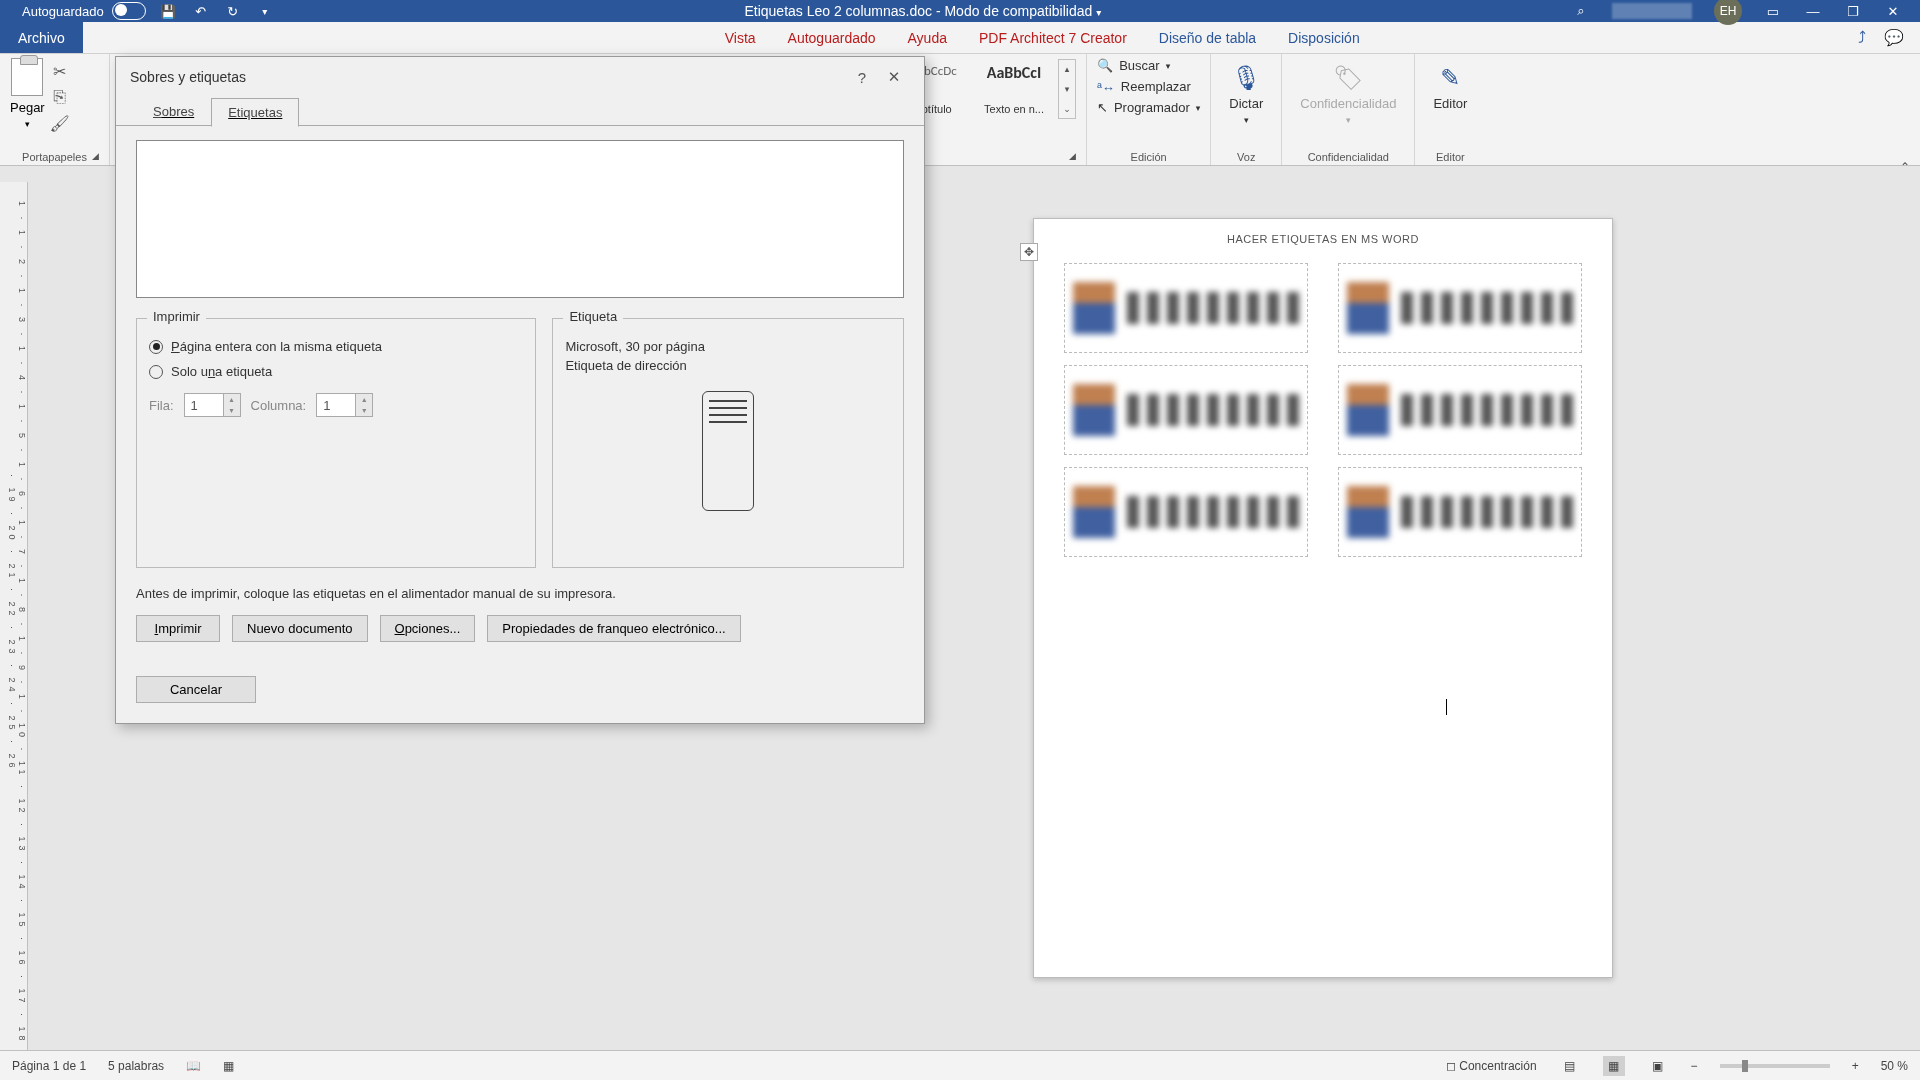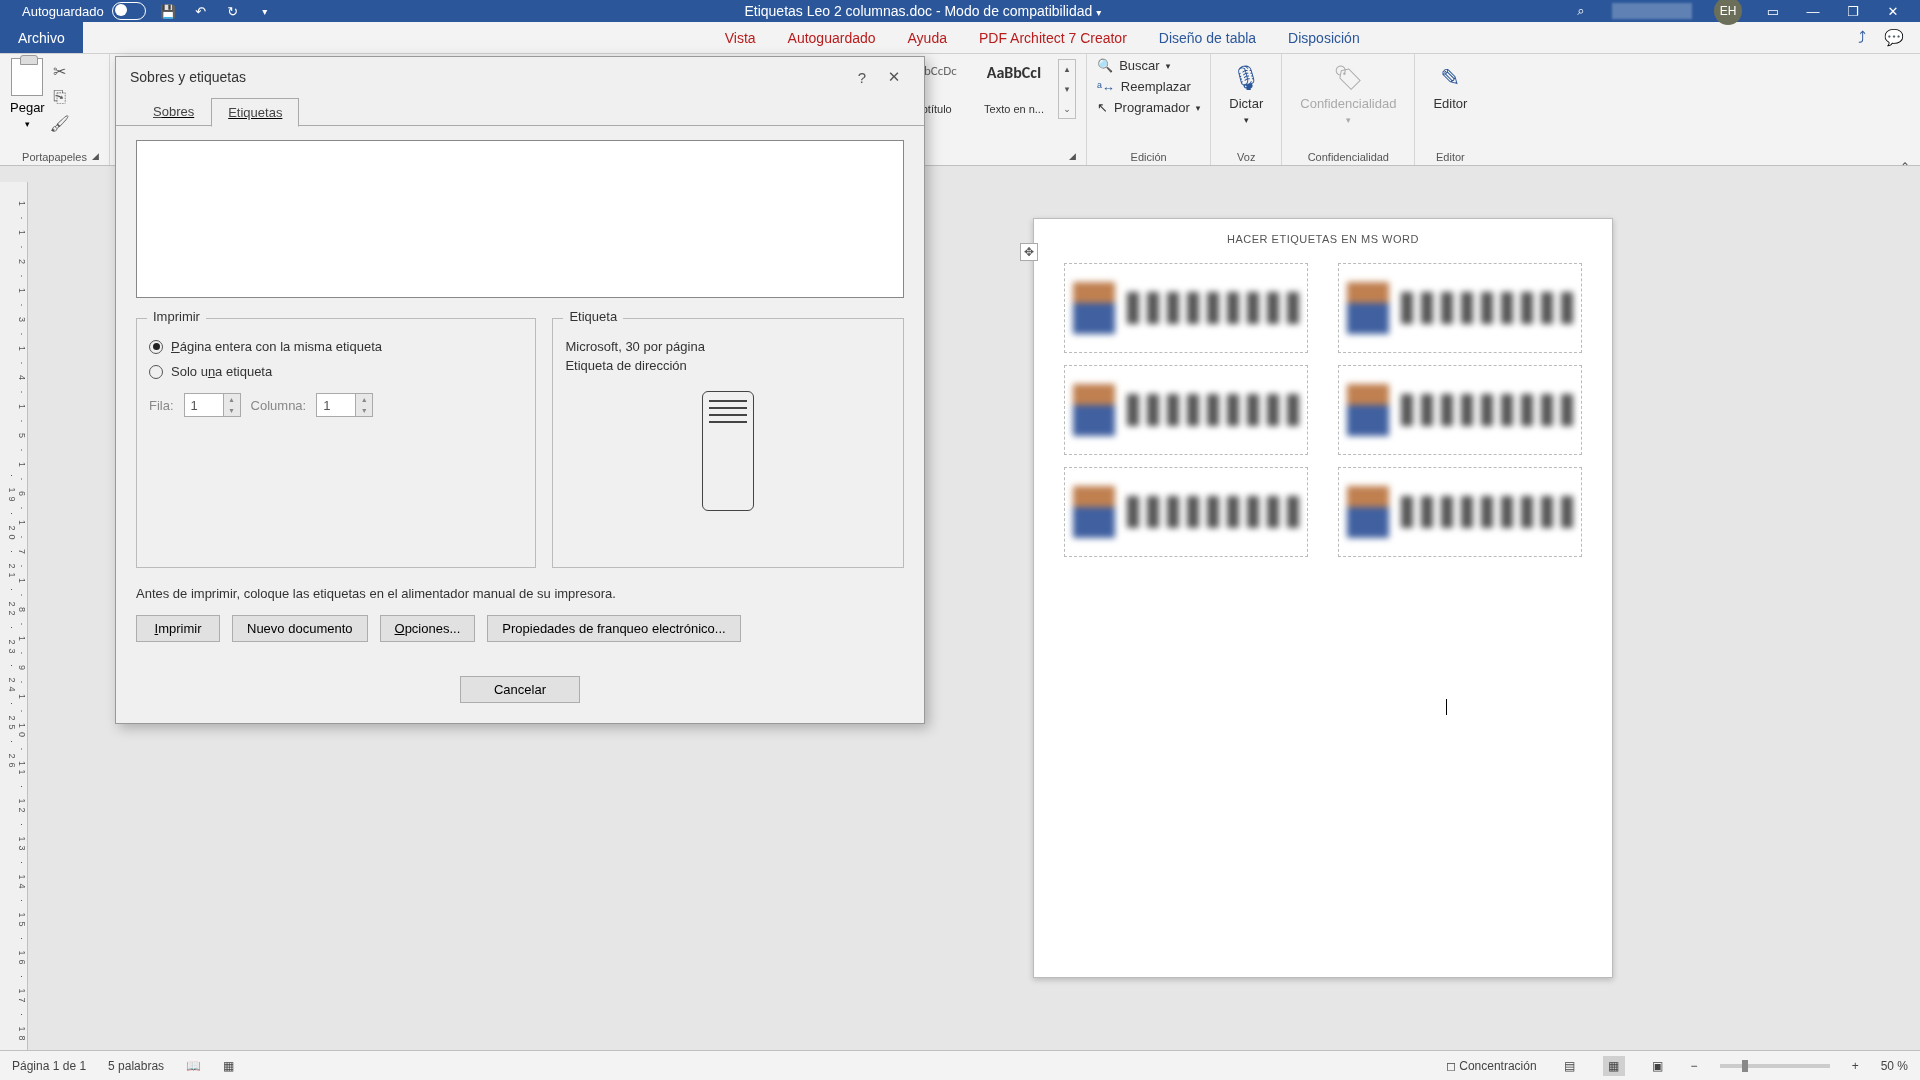--- a/index.html
+++ b/index.html
@@ -95,21 +95,21 @@
 .spinner .spins { display: flex; flex-direction: column; border-left: 1px solid #aaa; }
 .spinner .spins span { width: 16px; height: 11px; font-size: 8px; display: flex; align-items: center; justify-content: center; cursor: pointer; background: #e8e8e8; }
 
 .label-preview { margin-top: 18px; display: flex; justify-content: center; }
 .label-sheet { width: 52px; height: 120px; border: 1.5px solid #444; border-radius: 6px; padding: 8px 6px; display: flex; flex-direction: column; gap: 5px; }
 .label-sheet div { height: 2px; background: #444; }
 
 .helper-text { font-size: 13px; color: #333; margin-top: 18px; }
 .dlg-buttons { display: flex; gap: 12px; margin-top: 14px; }
 .btn { background: #e1e1e1; border: 1px solid #adadad; padding: 5px 14px; font-size: 13px; cursor: pointer; min-width: 84px; text-align: center; }
-.dlg-footer { display: flex; justify-content: center; padding: 14px 20px 20px; }
+.dlg-footer { display: flex; justify-content: flex-start; padding: 14px 20px 20px; }
 
 
 .status-bar { position: absolute; bottom: 0; left: 0; right: 0; height: 30px; background: #f3f3f3; border-top: 1px solid #c0c0c0; display: flex; align-items: center; font-size: 12px; color: #444; padding: 0 12px; gap: 22px; }
 .status-bar .spacer { flex: 1; }
 .zoom-slider { width: 110px; height: 4px; background: #ccc; position: relative; }
 .zoom-slider::after { content: ''; position: absolute; top: -4px; left: 20%; width: 6px; height: 12px; background: #888; }
 .view-btn { width: 22px; height: 20px; border: 1px solid transparent; display: flex; align-items: center; justify-content: center; }
 .view-btn.active { background: #d0d0d0; }
 
 .collapse-ribbon { position: absolute; right: 10px; top: 160px; font-size: 12px; color: #555; cursor: pointer; }

